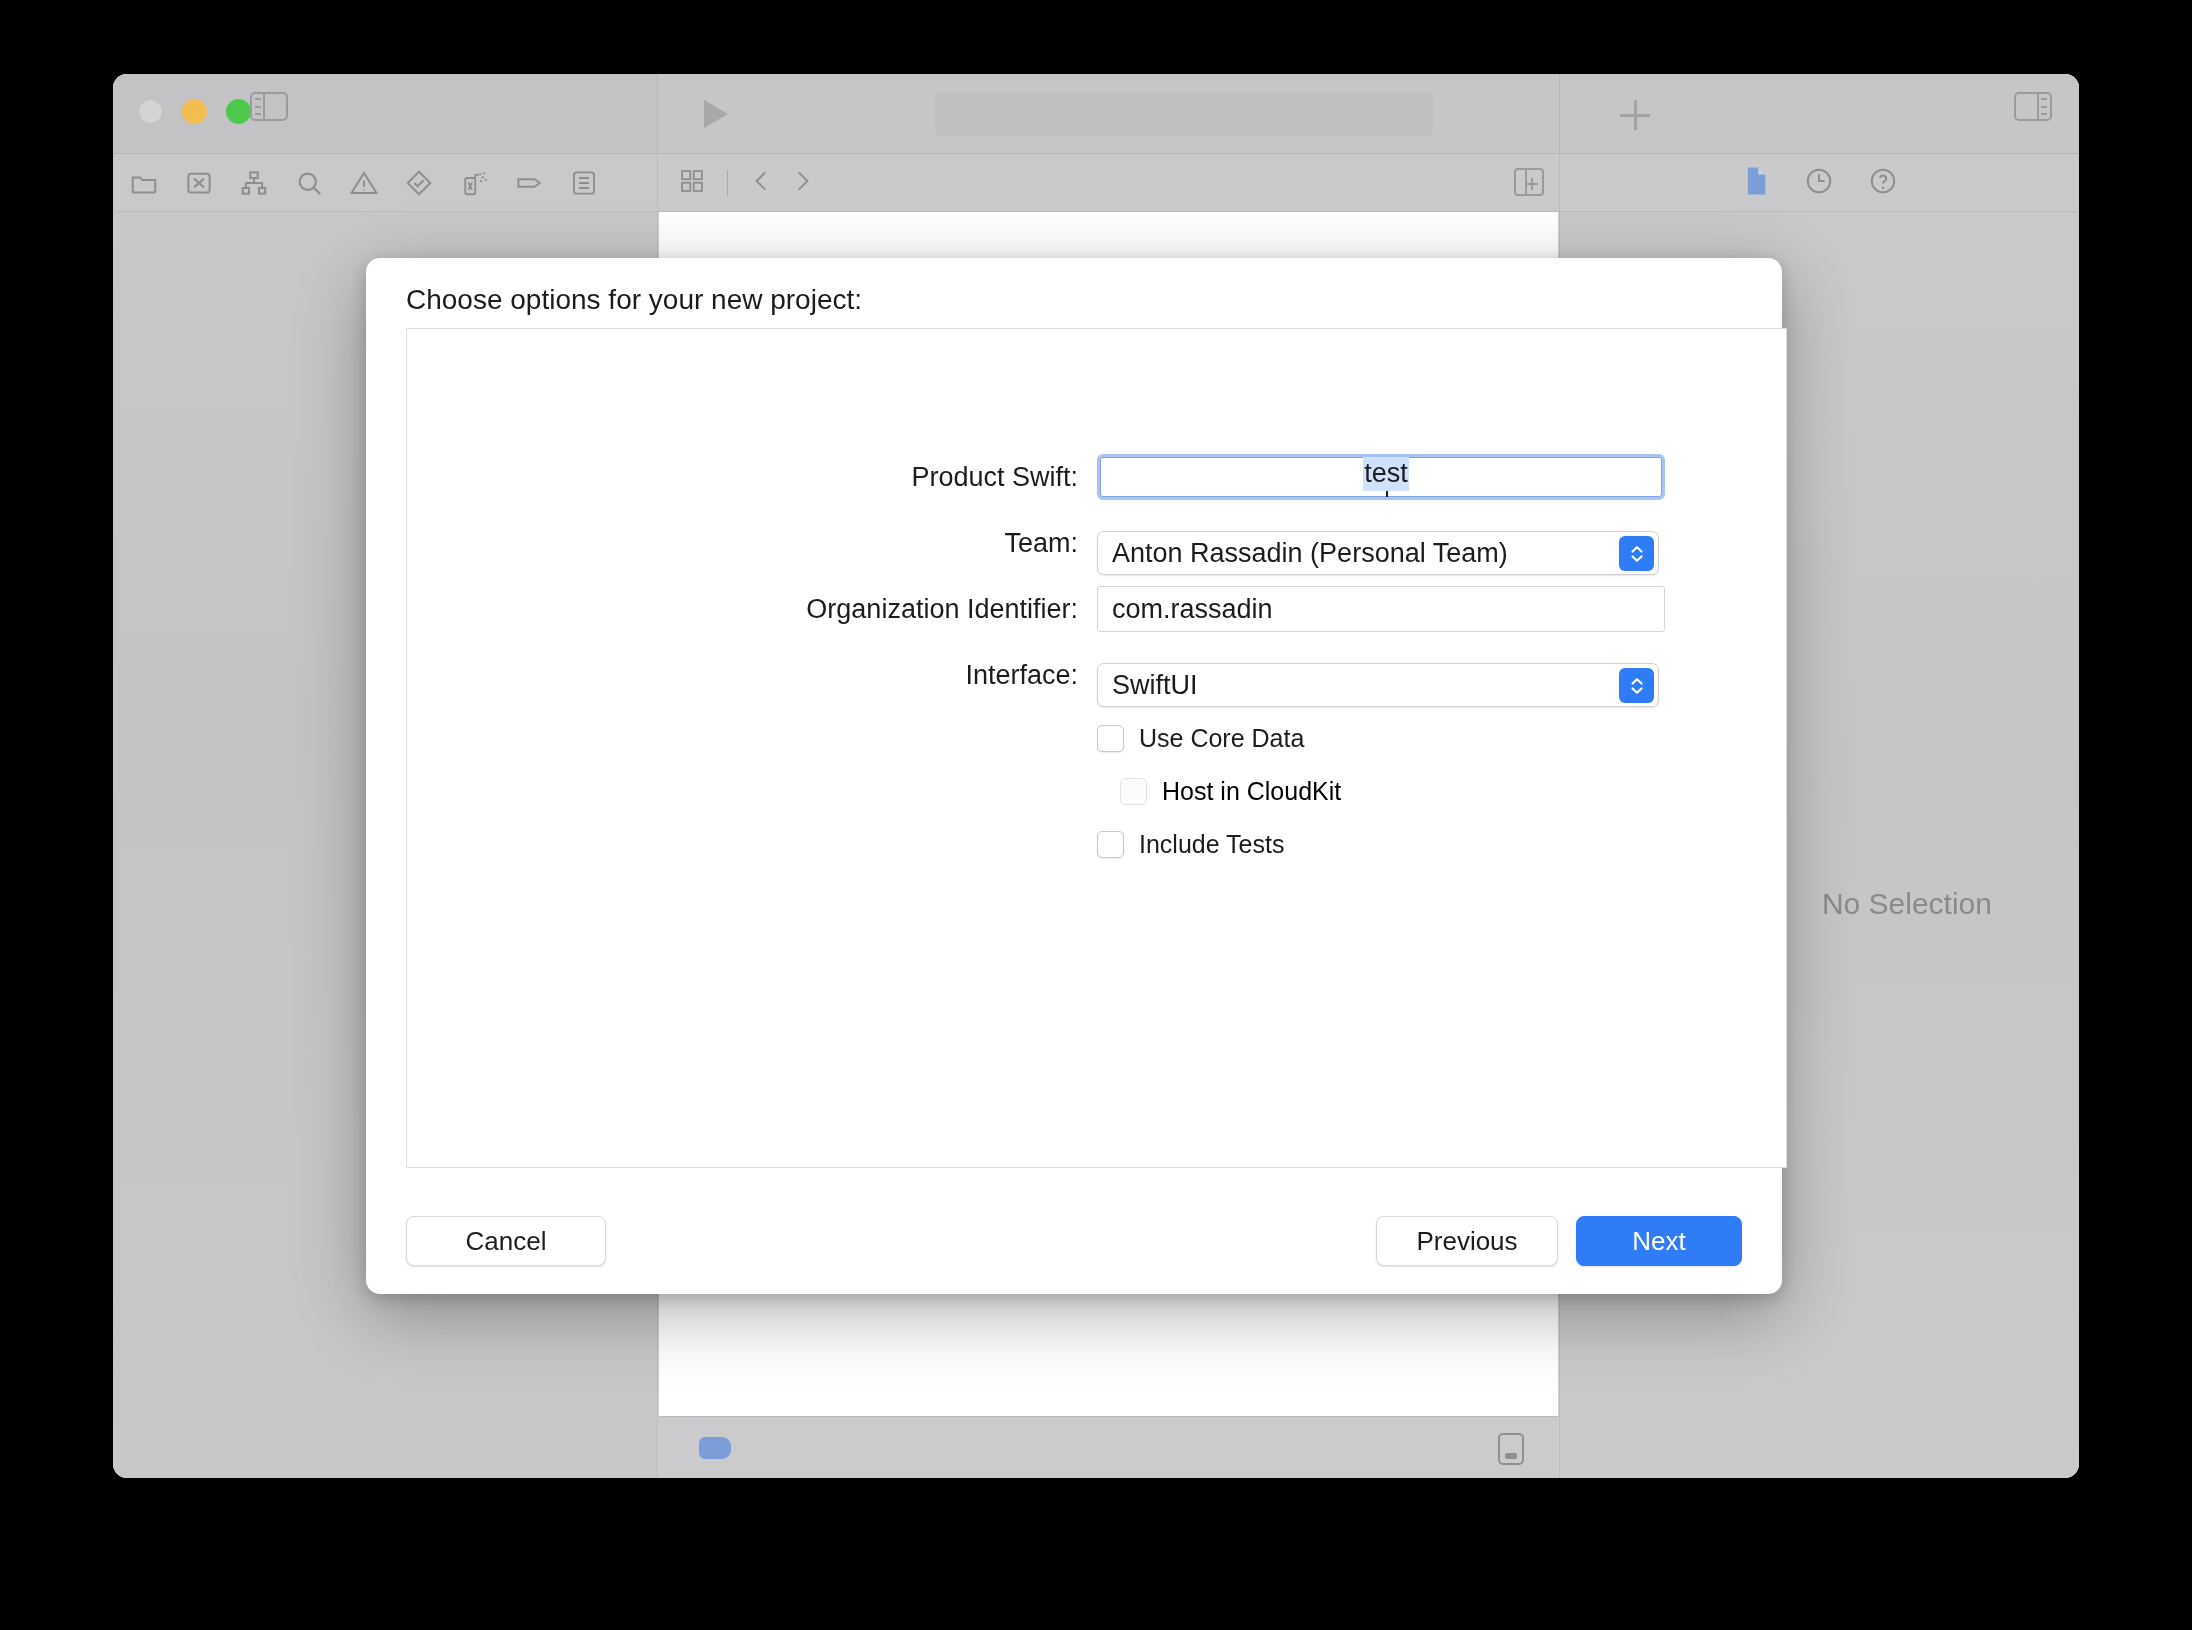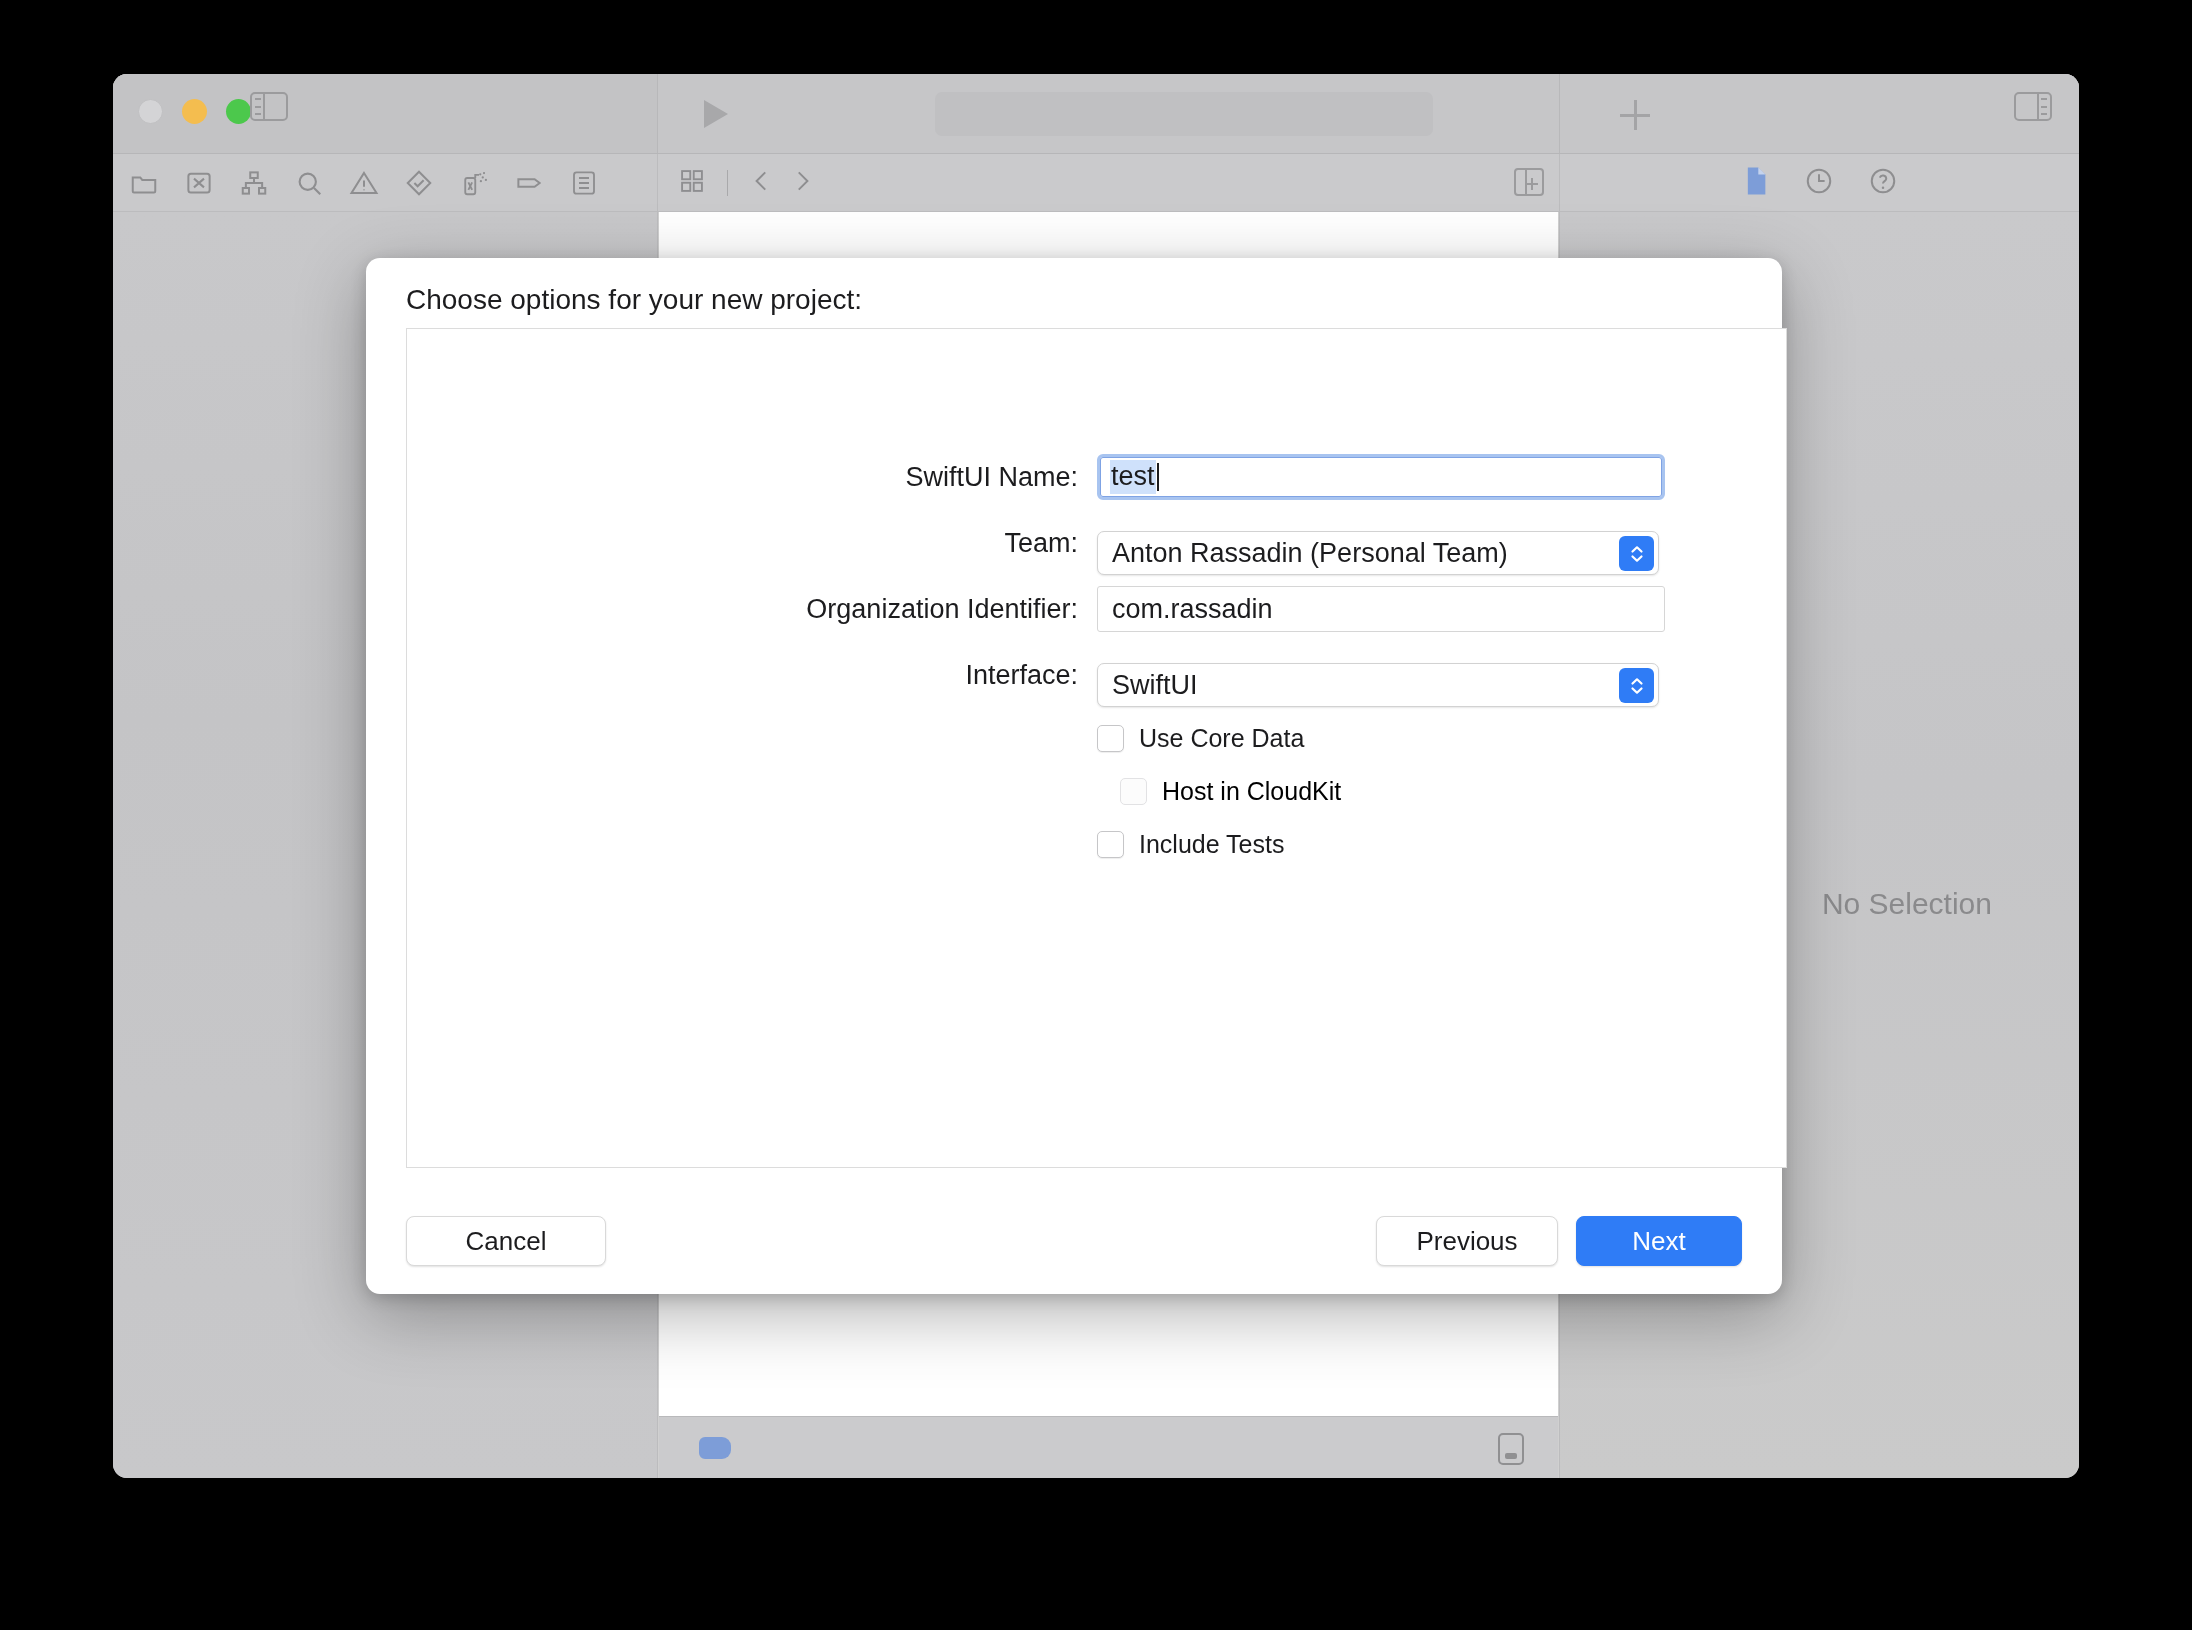--- a/index.html
+++ b/index.html
@@ -339,20 +339,21 @@
     align-items: center;
     padding-left: 14px;
     font-size: 27px;
     color: #1c1c1e;
   }
   .textfield.focused {
     border: 3px solid #a8c4f0;
     box-shadow: 0 0 0 1px #7fa3e4 inset;
     border-radius: 6px;
     padding-left: 10px;
+    flex-direction: column;
   }
   .sel-text {
     background: #cfe1fb;
     padding: 1px 1px 2px 1px;
   }
   .caret {
     display:inline-block;
     width: 2px;
     height: 28px;
     background: #1c1c1e;
@@ -634,21 +635,21 @@
 
   <div id="sheet">
 
     <div class="sheet-title">Choose options for your new project:</div>
 
     <div class="sheet-body">
 
       <div class="form">
 
         <div class="row">
-          <span class="lbl">SwiftUI Name:</span>
+          <span class="lbl">Product Swift:</span>
           <div class="textfield focused">
             <span class="sel-text">test</span>
               <span class="caret"></span>
           </div>
         </div>
 
         <div class="row">
           <span class="lbl">Team:</span>
           <div class="popup">
             <span>Anton Rassadin (Personal Team)</span>

